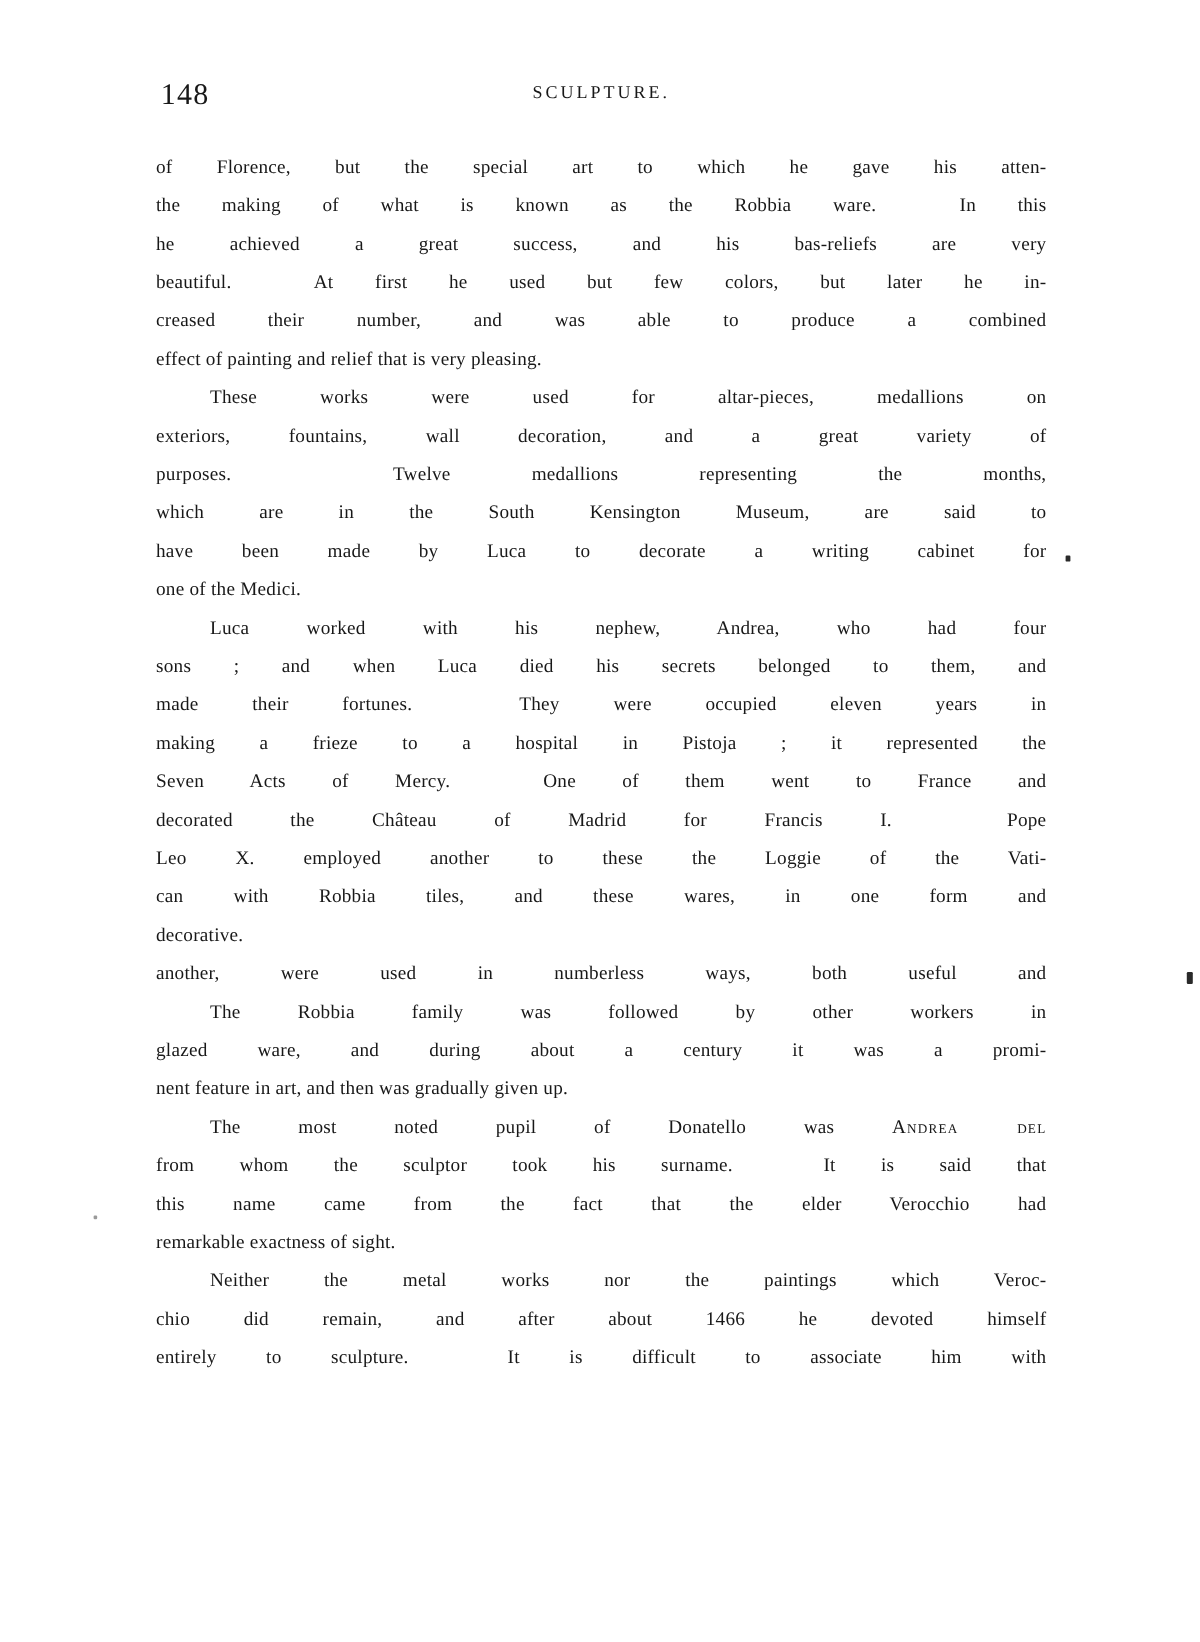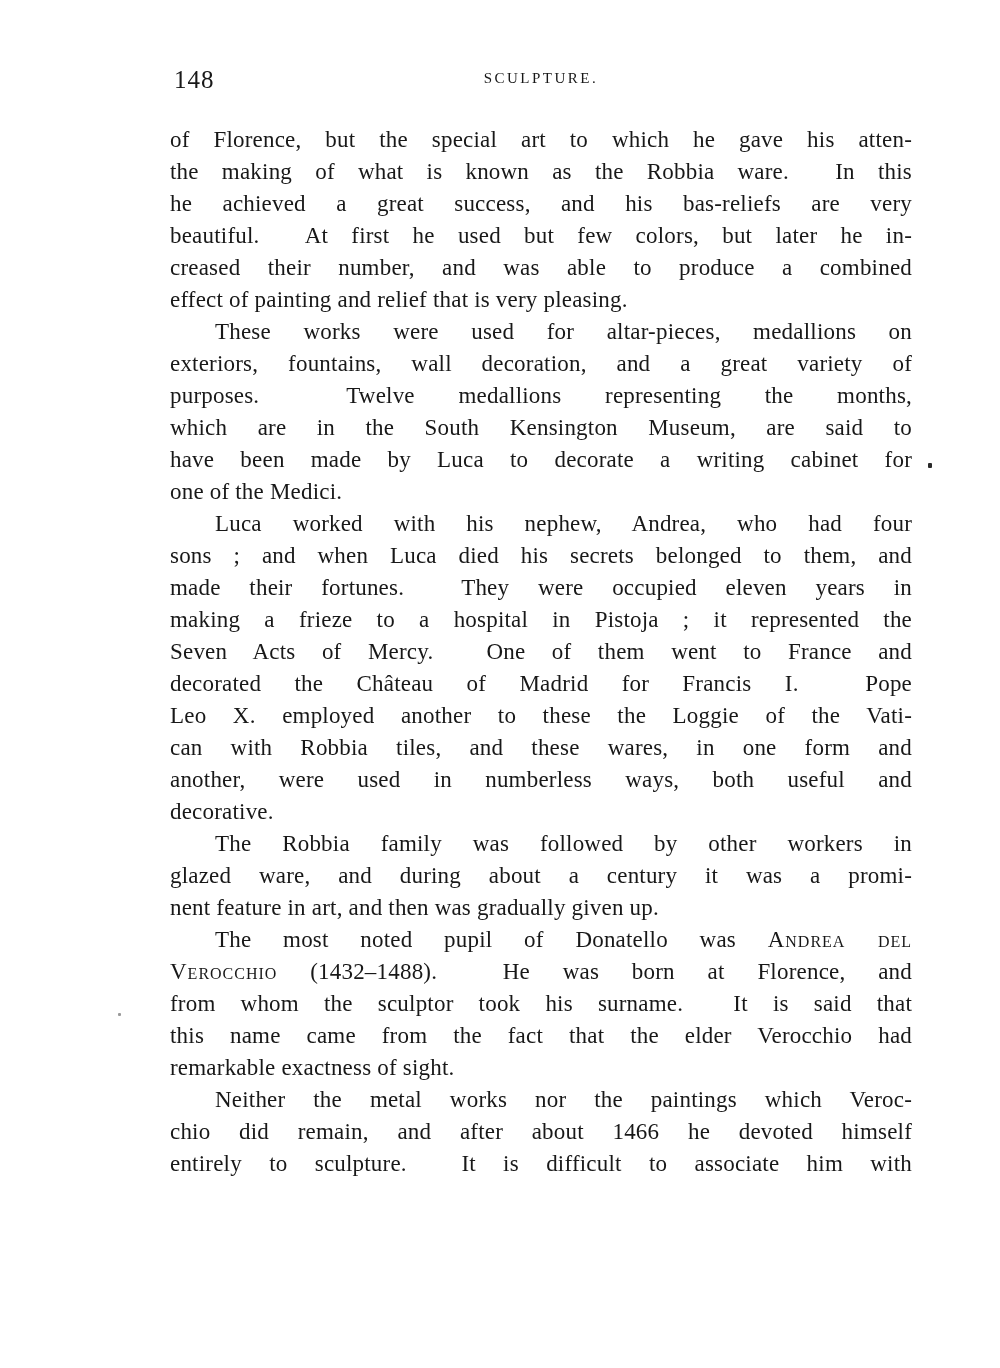--- a/index.html
+++ b/index.html
@@ -12,21 +12,20 @@
     height: 1368px;
     font-family: "Liberation Serif", "DejaVu Serif", serif;
     color: #181818;
     position: relative;
     overflow: hidden;
   }
   .sheet {
     position: absolute;
     inset: 0;
     background: #ffffff;
-    margin-left: 40px;
   }
   .header {
     position: absolute;
     top: 66px;
     left: 130px;
     width: 742px;
     height: 30px;
   }
   .pagenum {
     position: absolute;
@@ -44,21 +43,21 @@
     font-size: 15px;
     letter-spacing: 2.5px;
   }
   .text-block {
     position: absolute;
     top: 124px;
     left: 130px;
     width: 742px;
   }
   .line {
-    font-size: 23px;
+    font-size: 16px;
     line-height: 32px;
     height: 32px;
     letter-spacing: 0.2px;
     text-align: justify;
     text-align-last: justify;
     white-space: normal;
     overflow: visible;
   }
   .line.no-just {
     text-align: center;
@@ -104,27 +103,26 @@
       <div class="line">have been made by Luca to decorate a writing cabinet for</div>
       <div class="line no-just">one of the Medici.</div>
       <div class="line indent">Luca worked with his nephew, Andrea, who had four</div>
       <div class="line">sons ; and when Luca died his secrets belonged to them, and</div>
       <div class="line">made their fortunes.&nbsp; They were occupied eleven years in</div>
       <div class="line">making a frieze to a hospital in Pistoja ; it represented the</div>
       <div class="line">Seven Acts of Mercy.&nbsp; One of them went to France and</div>
       <div class="line">decorated the Château of Madrid for Francis I.&nbsp; Pope</div>
       <div class="line">Leo X. employed another to these the Loggie of the Vati-</div>
       <div class="line">can with Robbia tiles, and these wares, in one form and</div>
+      <div class="line no-just">decorative.</div>
       <div class="line">another, were used in numberless ways, both useful and</div>
-      <div class="line no-just">decorative.</div>
       <div class="line indent">The Robbia family was followed by other workers in</div>
       <div class="line">glazed ware, and during about a century it was a promi-</div>
       <div class="line no-just">nent feature in art, and then was gradually given up.</div>
       <div class="line indent"><span>The most noted pupil of Donatello was </span><span class="sc">Andrea del</span></div>
-      <div class="line"><span class="sc">Verocchio</span><span> (1432–1488).&nbsp; He was born at Florence, and</span></div>
       <div class="line">from whom the sculptor took his surname.&nbsp; It is said that</div>
       <div class="line">this name came from the fact that the elder Verocchio had</div>
       <div class="line no-just">remarkable exactness of sight.</div>
       <div class="line indent">Neither the metal works nor the paintings which Veroc-</div>
       <div class="line">chio did remain, and after about 1466 he devoted himself</div>
       <div class="line">entirely to sculpture.&nbsp; It is difficult to associate him with</div>
     </div>
 
   <div class="speck s1"></div>
   <div class="speck s2"></div>

